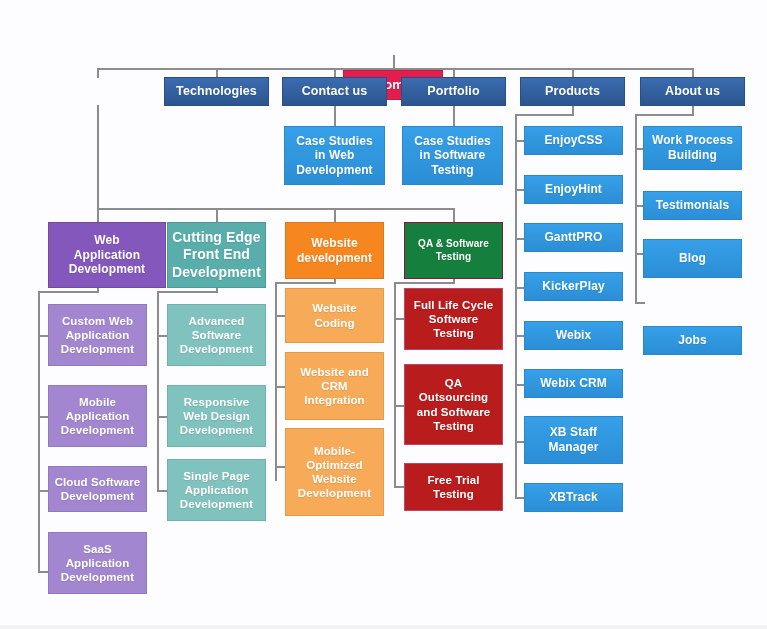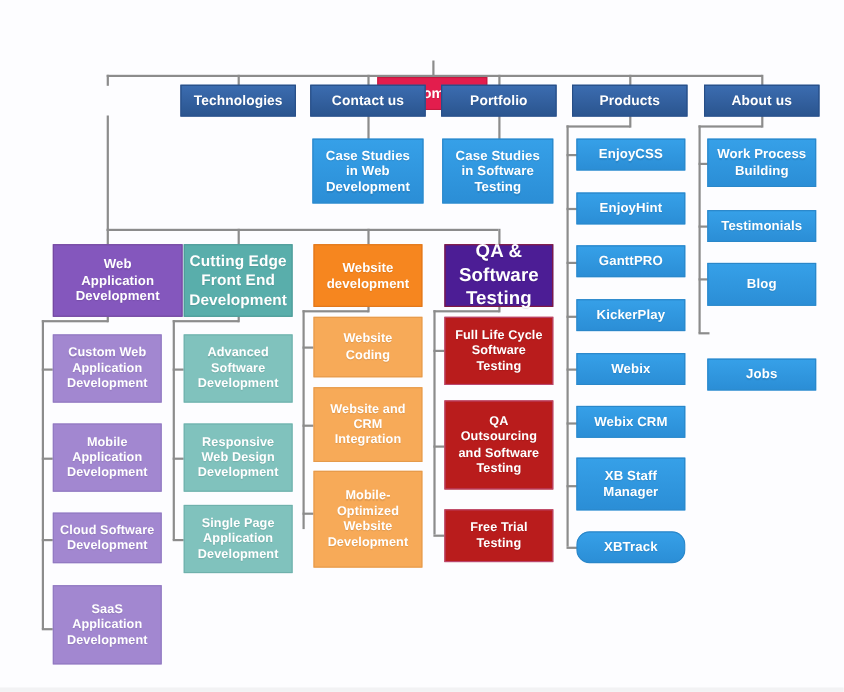--- a/index.html
+++ b/index.html
@@ -42,21 +42,21 @@
   .lvl1{background:#2f5c9e;border-color:#274e86;font-size:12.5px;
         background-image:linear-gradient(#3b6cb0,#2b558f);}
   .blue{background:#2f96e0;border-color:#2a87c9;font-size:12px;
         background-image:linear-gradient(#36a0e8,#2b8ed6);}
   .purple-h{background:#8457bd;border-color:#74489f;font-size:12px;}
   .purple{background:#a287d0;border-color:#9179c0;font-size:11.5px;}
   .teal-h{background:#59aeab;border-color:#4c9a97;font-size:14px;}
   .teal{background:#80c2bd;border-color:#6fb1ac;font-size:11.5px;}
   .orange-h{background:#f6861f;border-color:#e0761a;font-size:12px;}
   .orange{background:#f7aa58;border-color:#e59a4b;font-size:11.5px;}
-  .maroon-h{background:#4c1d95;border-color:#85173a;font-size:17px;}
+  .maroon-h{background:#15803d;border-color:#85173a;font-size:10px;}
   .pink{background:#b91c1c;border-color:#bb476f;font-size:11.5px;}
 </style>
 </head>
 <body>
 
 <div id="canvas">
 
   <div class="ln lv" style="left:393px;top:55px;height:14px;"></div>
   <div class="ln lh" style="left:97px;top:68px;width:596px;"></div>
   <div class="ln lv" style="left:97px;top:68px;height:10px;"></div>
@@ -142,21 +142,21 @@
 Testing</div>
 
   <div class="node blue" style="left:524px;top:126px;width:99px;height:29px;">EnjoyCSS</div>
   <div class="node blue" style="left:524px;top:175px;width:99px;height:29px;">EnjoyHint</div>
   <div class="node blue" style="left:524px;top:272px;width:99px;height:29px;">KickerPlay</div>
   <div class="node blue" style="left:524px;top:223px;width:99px;height:29px;">GanttPRO</div>
   <div class="node blue" style="left:524px;top:321px;width:99px;height:29px;">Webix</div>
   <div class="node blue" style="left:524px;top:369px;width:99px;height:29px;">Webix CRM</div>
   <div class="node blue" style="left:524px;top:416px;width:99px;height:48px;">XB Staff
 Manager</div>
-  <div class="node blue" style="left:524px;top:483px;width:99px;height:29px;border-radius:12px;">XBTrack</div>
+  <div class="node blue" style="left:524px;top:483px;width:99px;height:29px;">XBTrack</div>
 
   <div class="node blue" style="left:643px;top:126px;width:99px;height:44px;">Work Process
 Building</div>
   <div class="node blue" style="left:643px;top:191px;width:99px;height:29px;">Testimonials</div>
   <div class="node blue" style="left:643px;top:239px;width:99px;height:39px;">Blog</div>
   <div class="node blue" style="left:643px;top:288px;width:99px;height:29px;margin-top:38px;">Jobs</div>
 
   <div class="node purple-h" style="left:48px;top:222px;width:118px;height:66px;">Web
 Application
 Development</div>
@@ -169,21 +169,21 @@
 Testing</div>
 
   <div class="node purple" style="left:48px;top:304px;width:99px;height:62px;">Custom Web
 Application
 Development</div>
   <div class="node purple" style="left:48px;top:385px;width:99px;height:62px;">Mobile
 Application
 Development</div>
   <div class="node purple" style="left:48px;top:466px;width:99px;height:46px;">Cloud Software
 Development</div>
-  <div class="node purple" style="left:48px;top:532px;width:99px;height:72px;">SaaS
+  <div class="node purple" style="left:48px;top:532px;width:99px;height:62px;">SaaS
 Application
 Development</div>
 
   <div class="node teal" style="left:167px;top:304px;width:99px;height:62px;">Advanced
 Software
 Development</div>
   <div class="node teal" style="left:167px;top:385px;width:99px;height:62px;">Responsive
 Web Design
 Development</div>
   <div class="node teal" style="left:167px;top:459px;width:99px;height:62px;">Single Page

